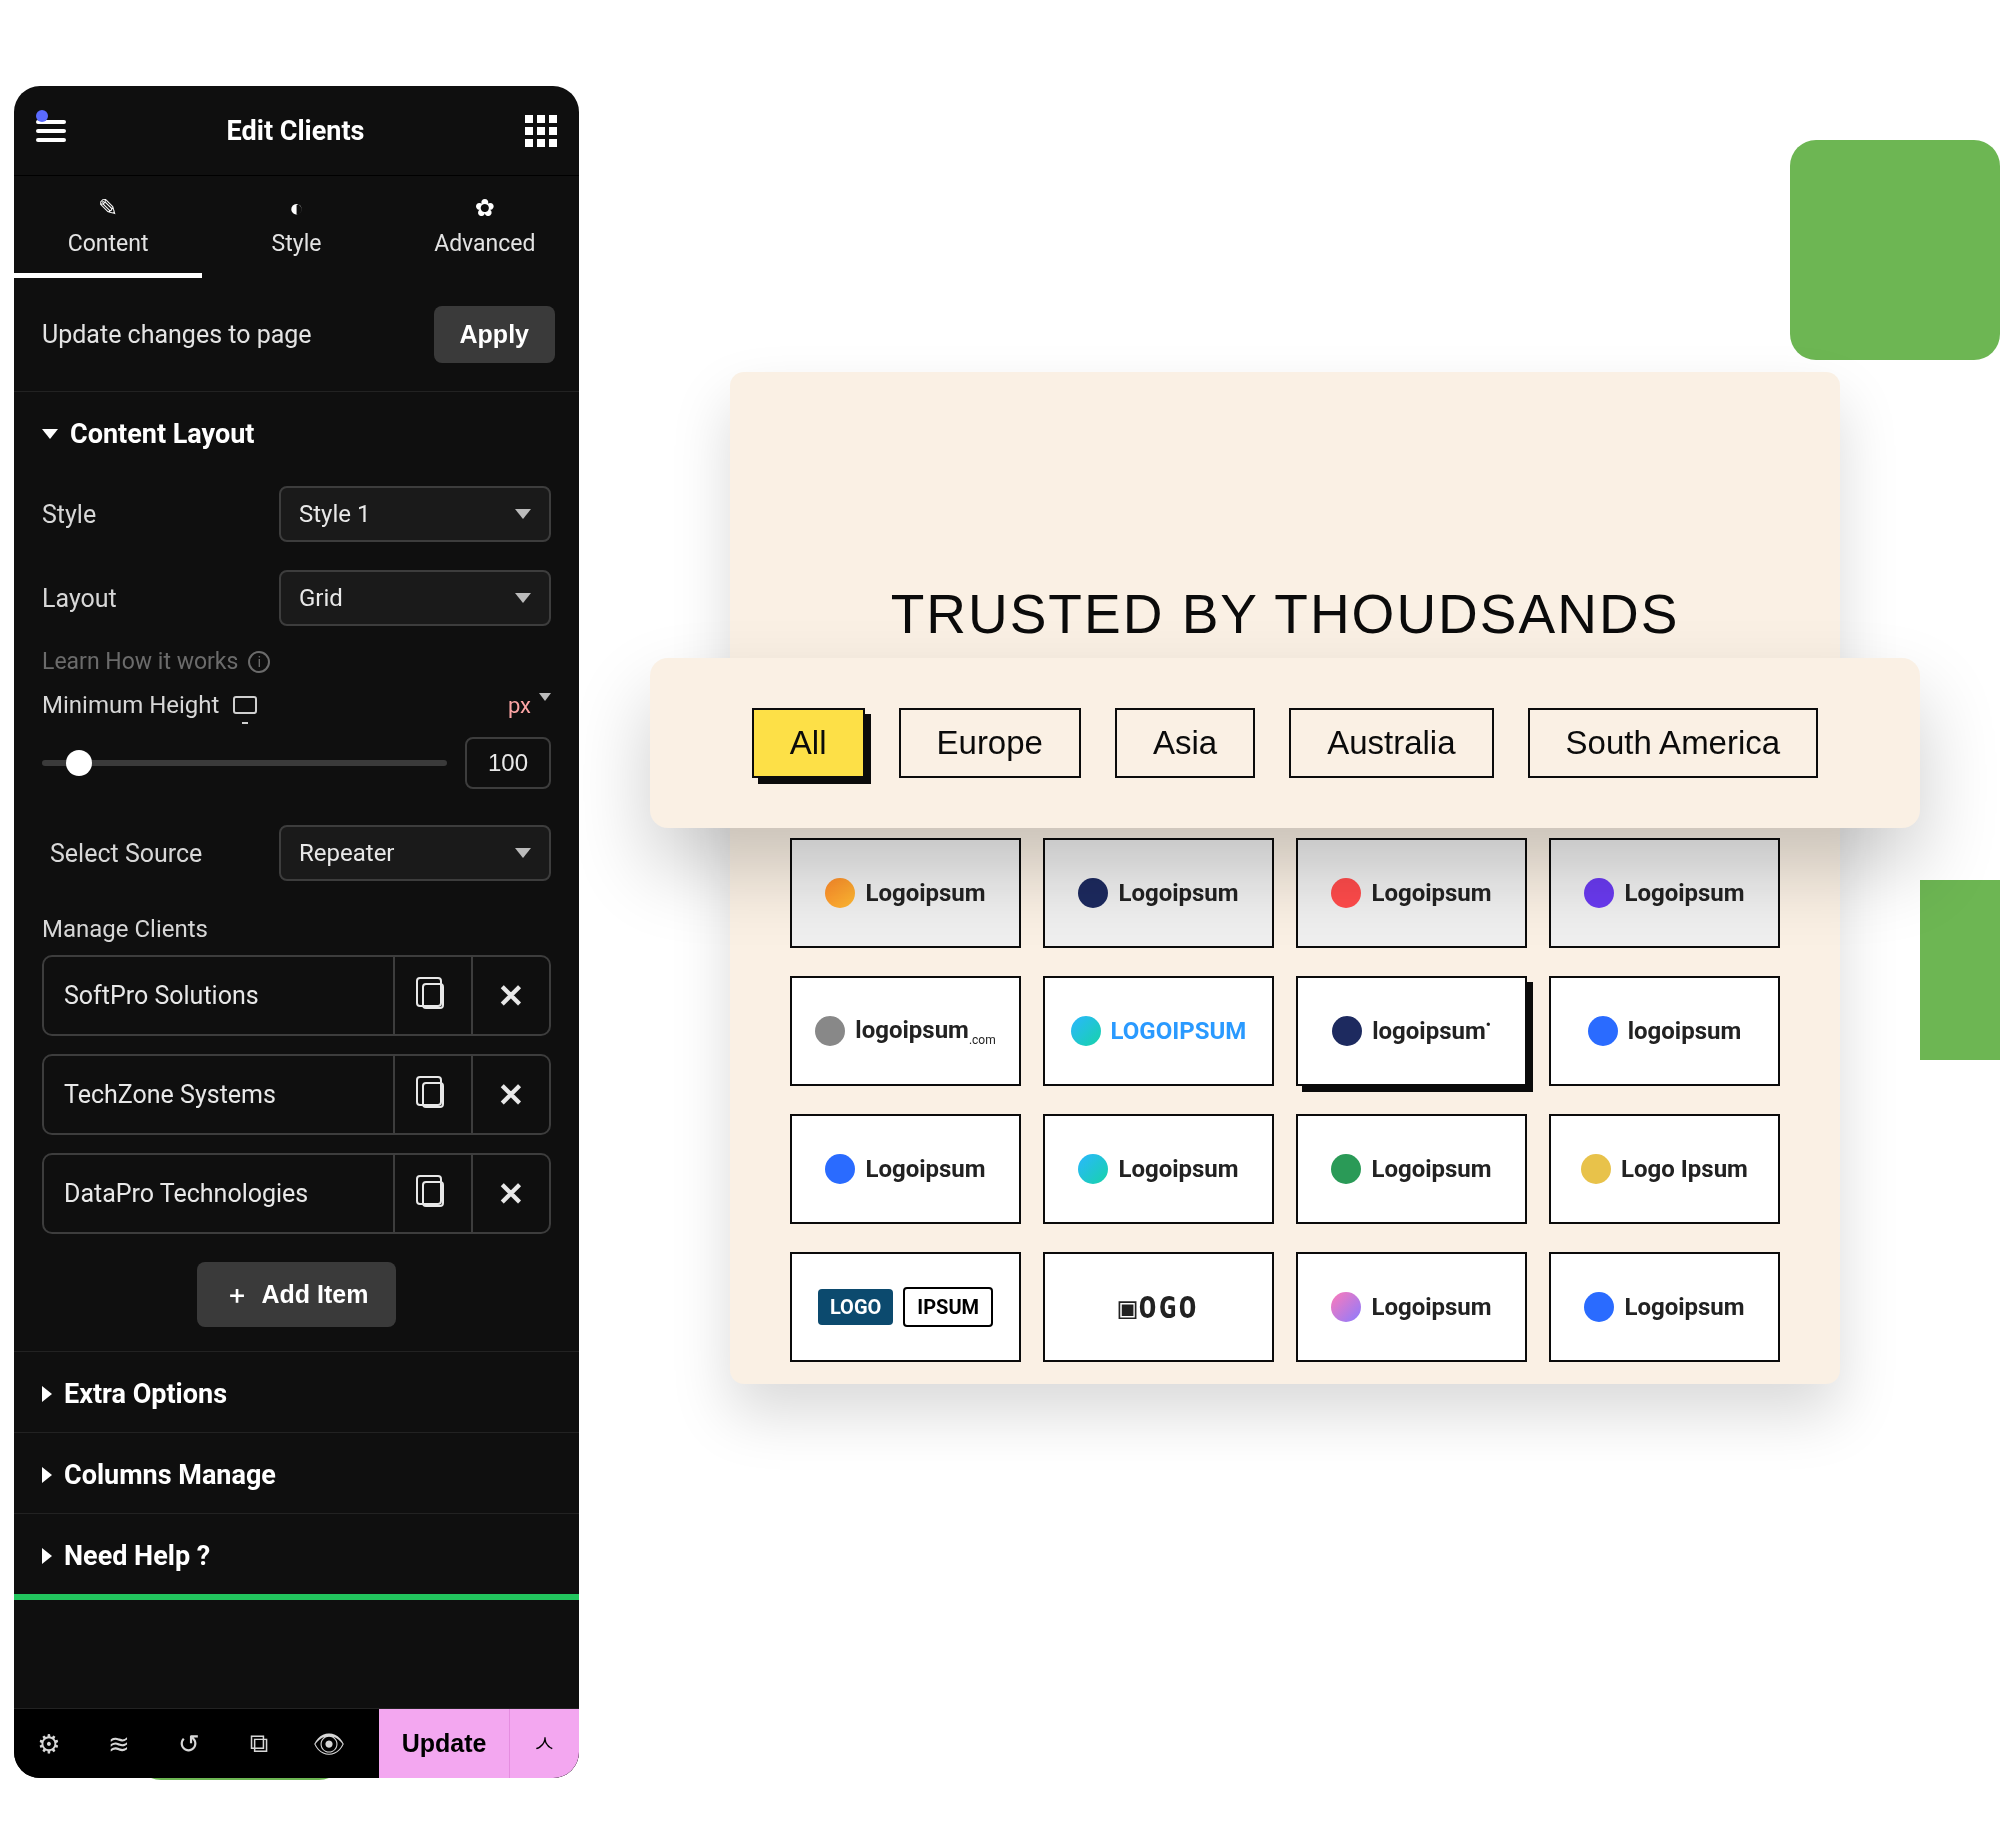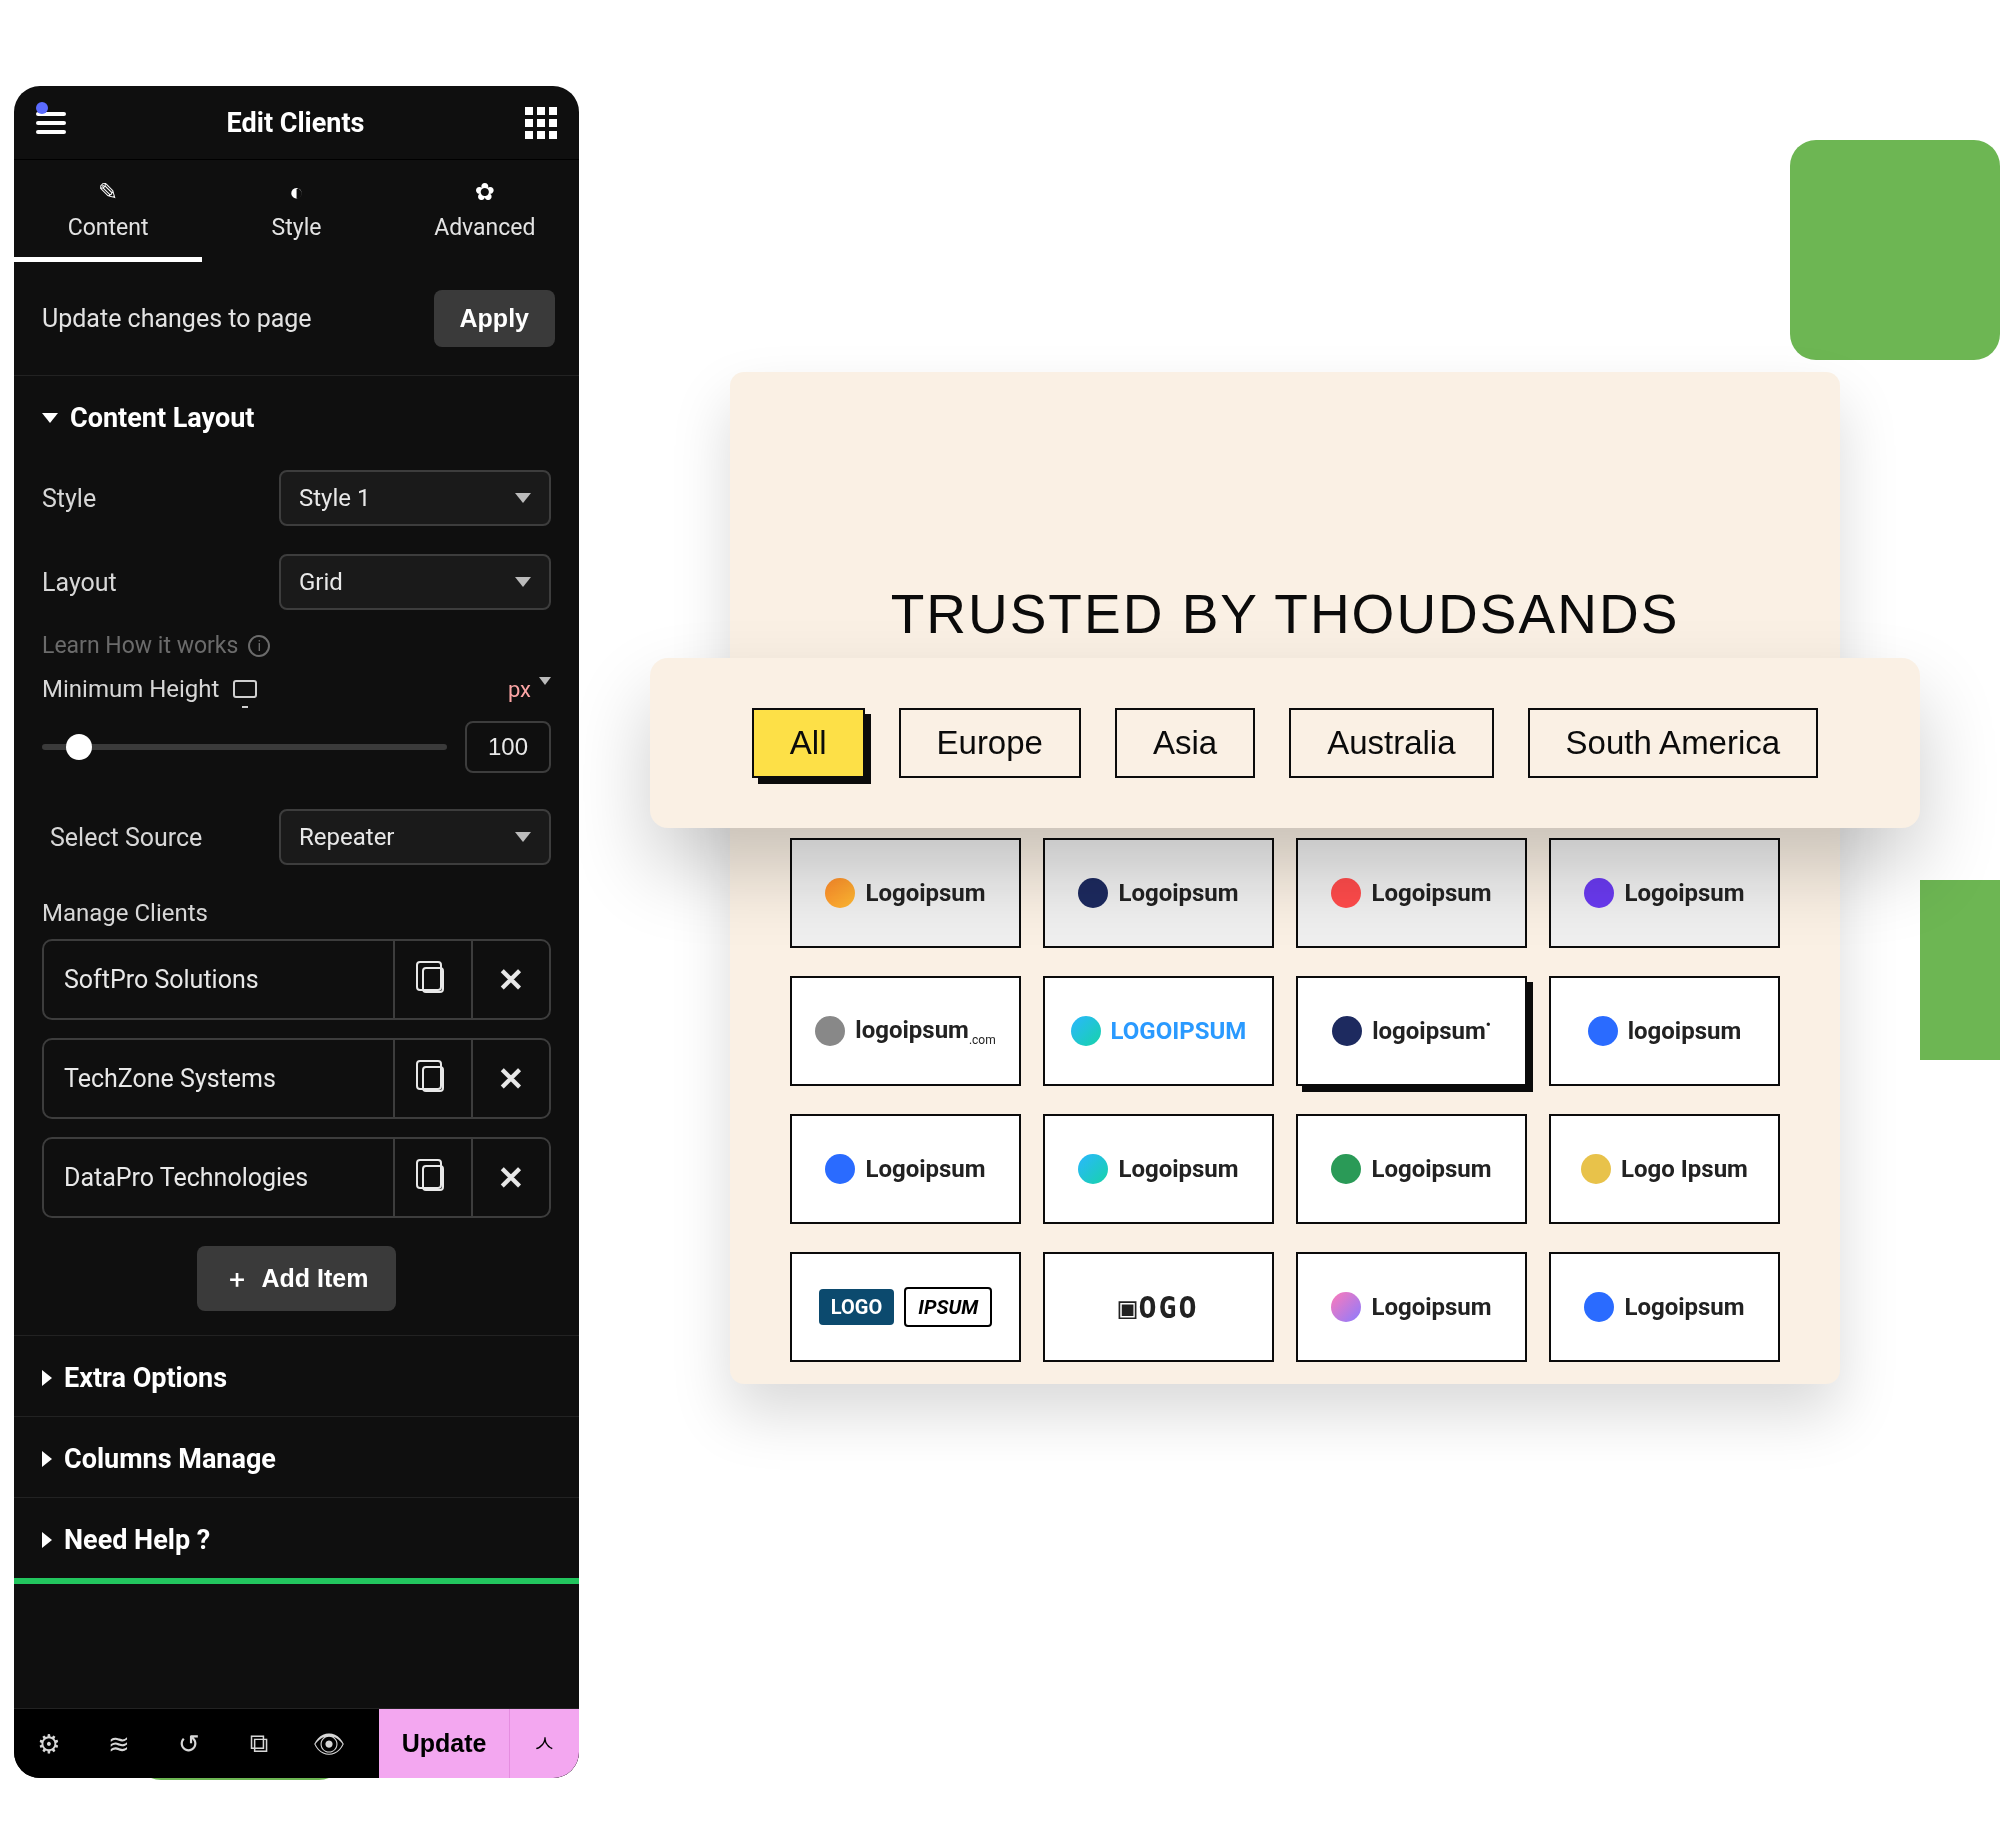--- a/index.html
+++ b/index.html
@@ -24,21 +24,21 @@
     width: 565px; height: 1692px;
     background: #0f0f0f;
     border-radius: 26px;
     color: #e8e8e8;
     display: flex;
     flex-direction: column;
     overflow: hidden;
     z-index: 3;
   }
   .editor-header {
-    height: 74px;
+    height: 90px;
     display: flex;
     align-items: center;
     justify-content: space-between;
     padding: 0 22px;
     border-bottom: 1px solid #000;
   }
   .hamburger { display:inline-block; position:relative; width:30px; height:22px; }
   .hamburger span { position:absolute; left:0; width:30px; height:4px; background:#fff; border-radius:2px; }
   .hamburger span:nth-child(1){top:0;}
   .hamburger span:nth-child(2){top:9px;}
@@ -461,21 +461,21 @@
       <div class="logo-card">
         <span class="lbadge c-green"></span>
         <span>Logoipsum</span>
       </div>
       <div class="logo-card">
         <span class="lbadge c-yellow"></span>
         <span>Logo Ipsum</span>
       </div>
       <div class="logo-card">
         <span class="pill">LOGO</span>
-        <span class="pill" style="background:#fff;color:#000;border:2px solid #000;font-style:italic;">IPSUM</span>
+        <span class="pill" style="background:#fff;color:#000;border:2px solid #000;">IPSUM</span>
       </div>
       <div class="logo-card">
         <span class="box-logo">▣OGO</span>
       </div>
       <div class="logo-card">
         <span class="lbadge c-pink"></span>
         <span>Logoipsum</span>
       </div>
       <div class="logo-card">
         <span class="lbadge c-blue"></span>

